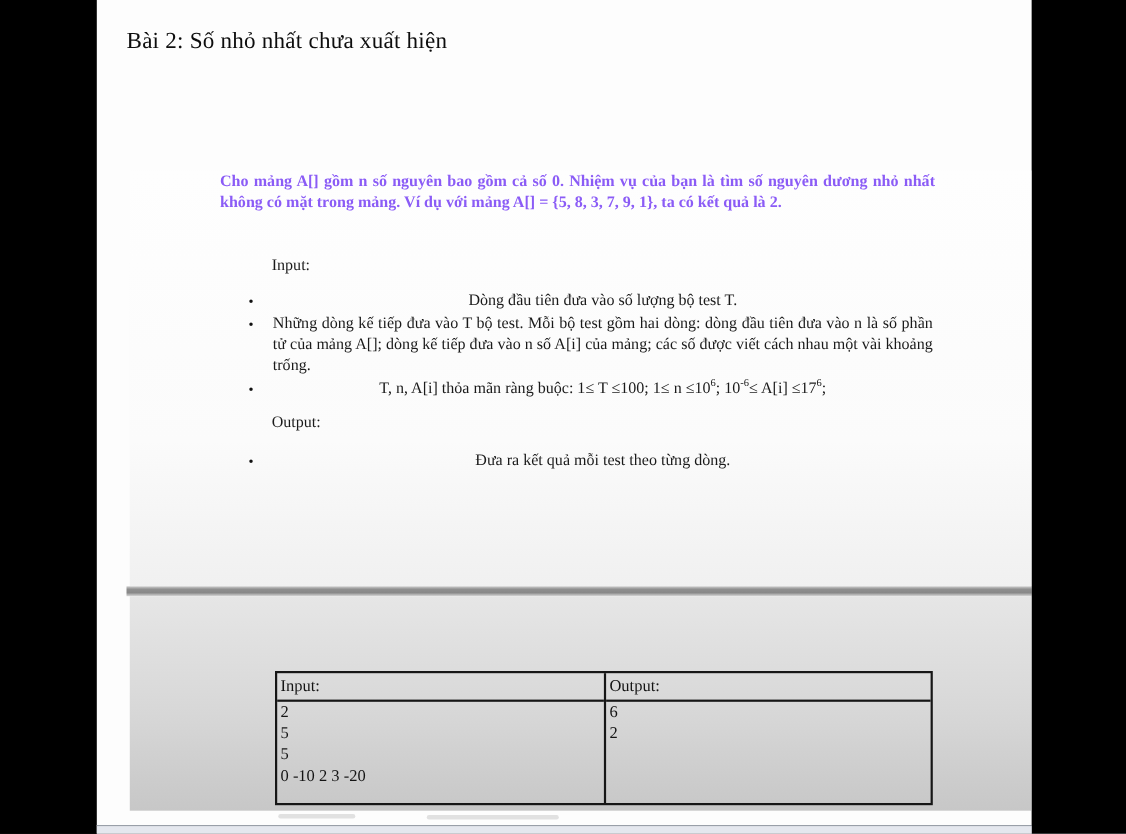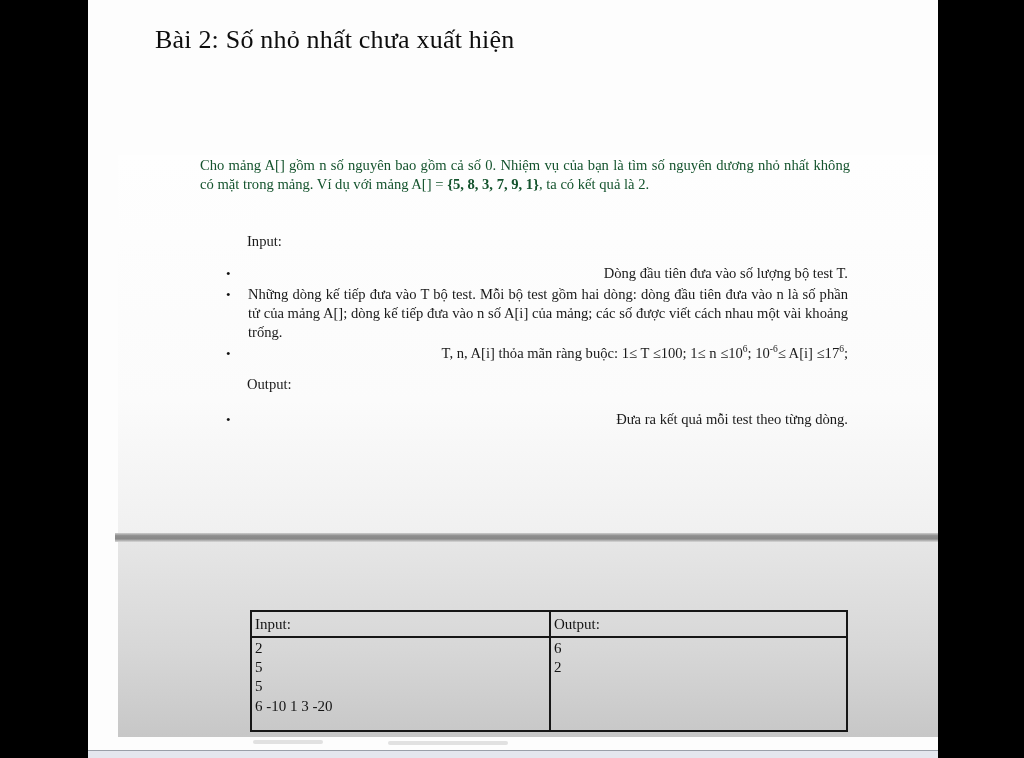--- a/index.html
+++ b/index.html
@@ -9,44 +9,44 @@
   }
   .canvas { position:absolute; left:0; top:0; width:1024px; height:758px; background:#000; }
   .letterbox { position:absolute; top:0; height:758px; background:#000; }
   .letterbox.left  { left:0; width:88px; }
   .letterbox.right { left:938px; width:86px; }
 
   .page { position:absolute; left:88px; top:0; width:850px; height:758px; background:#fdfdfd; }
   .doc  { position:absolute; left:0; top:0; width:850px; height:758px; filter:blur(0.45px); color:#1b1b1b; }
 
   .doc-title {
-    position:absolute; left:27px; top:25px; font-size:26px; color:#0d0d0d;
-    letter-spacing:0.2px; white-space:nowrap;margin-left:40px;
+    position:absolute; left:27px; top:25px; font-size:21px; color:#0d0d0d;
+    letter-spacing:0.2px; white-space:nowrap;
   }
 
   .upper-panel {
     position:absolute; left:30px; top:155px; width:820px; height:378px;
     background:linear-gradient(180deg,#fefefe 0%,#fbfbfb 65%,#f0f0f0 100%);
   }
 
   .statement {
     position:absolute; left:112px; top:156px; width:650px;
-    font-size:14.6px; line-height:19px; text-align:justify; color:#14532d;
+    font-size:14.6px; line-height:19px; text-align:justify; color:#8b5cf6;font-weight:bold;
   }
   .section-label { position:absolute; left:159px; font-size:14.6px; color:#1a1a1a; }
   .label-input  { top:233px; }
   .label-output { top:376px; }
 
   .bullet-list { position:absolute; left:138px; width:622px; }
   .list-1 { top:264px; }
   .list-2 { top:410px; }
   .bullet-row { display:flex; align-items:flex-start; margin-bottom:2px; }
   .bullet-dot { width:22px; flex:0 0 22px; font-size:13px; line-height:19px; color:#111; }
   .bullet-text { flex:1; font-size:14.6px; line-height:19px; text-align:justify; color:#1a1a1a; }
-  .bullet-text.nojust { text-align:right; }
+  .bullet-text.nojust { text-align:center; }
   sup.exp { font-size:9.5px; line-height:0; vertical-align:super; }
 
   .divider {
     position:absolute; left:27px; top:533px; width:823px; height:9px;
     background:linear-gradient(180deg,#cdcdcd 0%,#8e8e8e 30%,#888 65%,#d8d8d8 100%);
   }
 
   .lower-panel {
     position:absolute; left:30px; top:542px; width:820px; height:195px;
     background:linear-gradient(180deg,#e6e6e6 0%,#d7d7d7 55%,#c7c7c7 100%);
@@ -118,21 +118,21 @@
       <div class="divider"></div>
       <div class="lower-panel"></div>
 
       <div class="tbl">
         <div class="tbl-col input">
           <div class="tbl-hdr">Input:</div>
           <div class="tbl-body">
             <div class="tbl-line">2</div>
             <div class="tbl-line">5</div>
             <div class="tbl-line">5</div>
-            <div class="tbl-line">6 -10 1 3 -20</div>
+            <div class="tbl-line">0 -10 2 3 -20</div>
           </div>
         </div>
         <div class="tbl-col output">
           <div class="tbl-hdr">Output:</div>
           <div class="tbl-body">
             <div class="tbl-line">6</div>
             <div class="tbl-line">2</div>
           </div>
         </div>
       </div>

